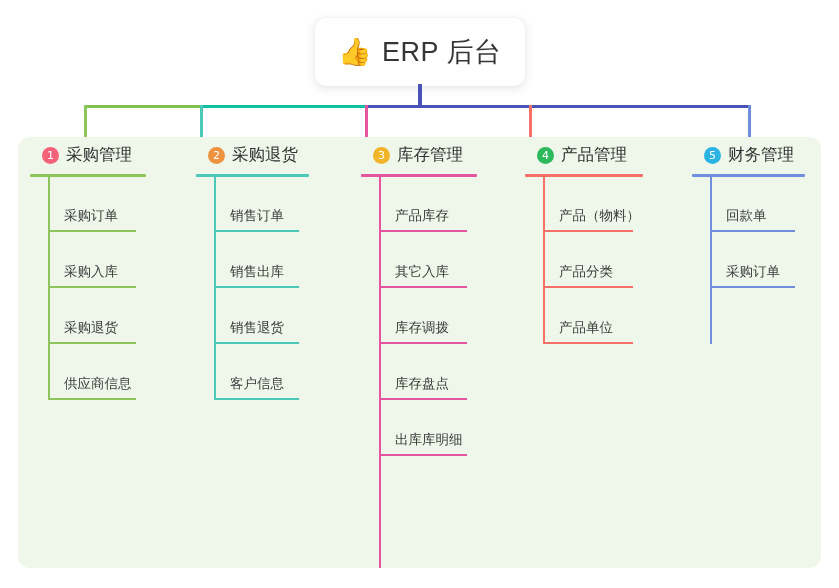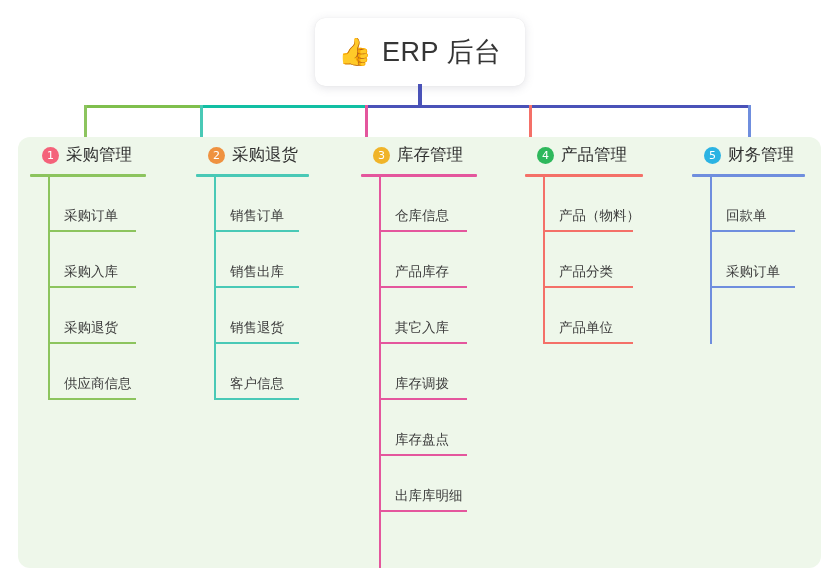--- a/index.html
+++ b/index.html
@@ -195,24 +195,20 @@
     </div>
     <div class="column" style="left: 343px; width: 118px;">
       <div class="col-head">
         <span class="badge" style="background: rgb(240, 180, 41);">3</span>
         <span class="col-title">库存管理</span>
       </div>
       <div class="head-rule" style="background: rgb(228, 86, 157); width: 116px;"></div>
       <div class="leaves" style="height: 392px;">
         <div class="spine" style="background: rgb(228, 86, 157); height: 391px;"></div>
         <div class="leaf">
-          <span class="leaf-label">仓库信息</span>
-          <div class="leaf-rule" style="background: rgb(228, 86, 157); width: 88px;"></div>
-        </div>
-        <div class="leaf">
           <span class="leaf-label">产品库存</span>
           <div class="leaf-rule" style="background: rgb(228, 86, 157); width: 88px;"></div>
         </div>
         <div class="leaf">
           <span class="leaf-label">其它入库</span>
           <div class="leaf-rule" style="background: rgb(228, 86, 157); width: 88px;"></div>
         </div>
         <div class="leaf">
           <span class="leaf-label">库存调拨</span>
           <div class="leaf-rule" style="background: rgb(228, 86, 157); width: 88px;"></div>

